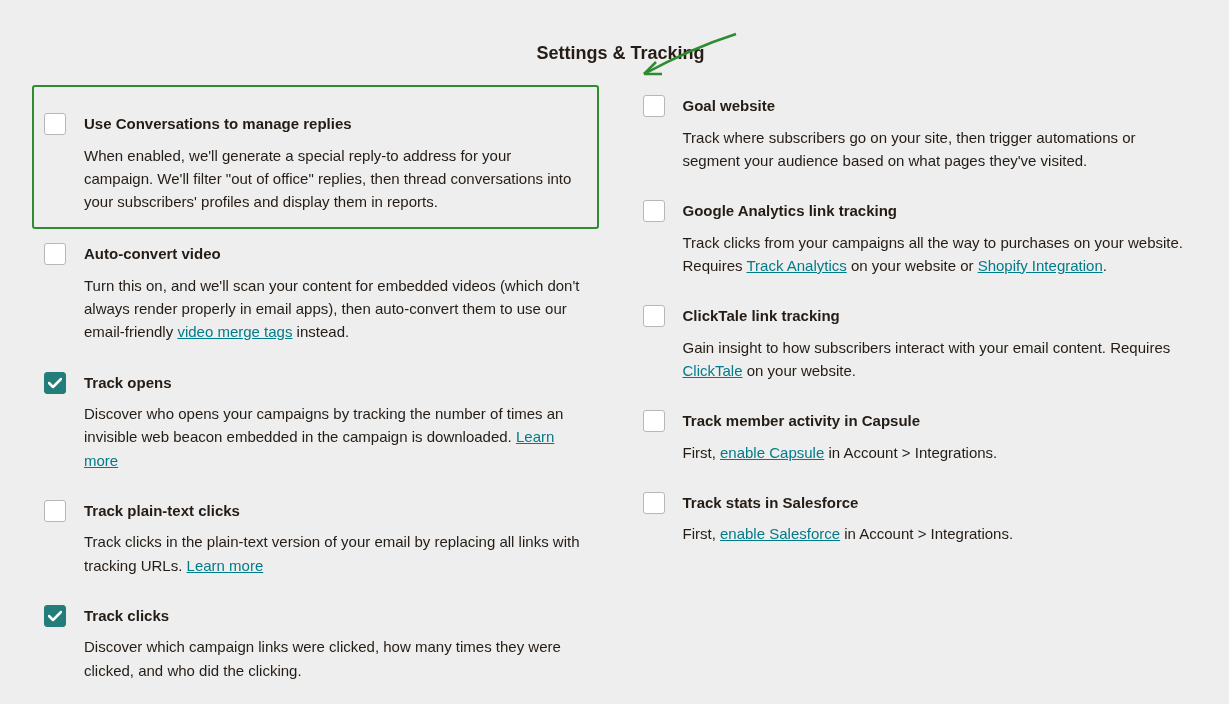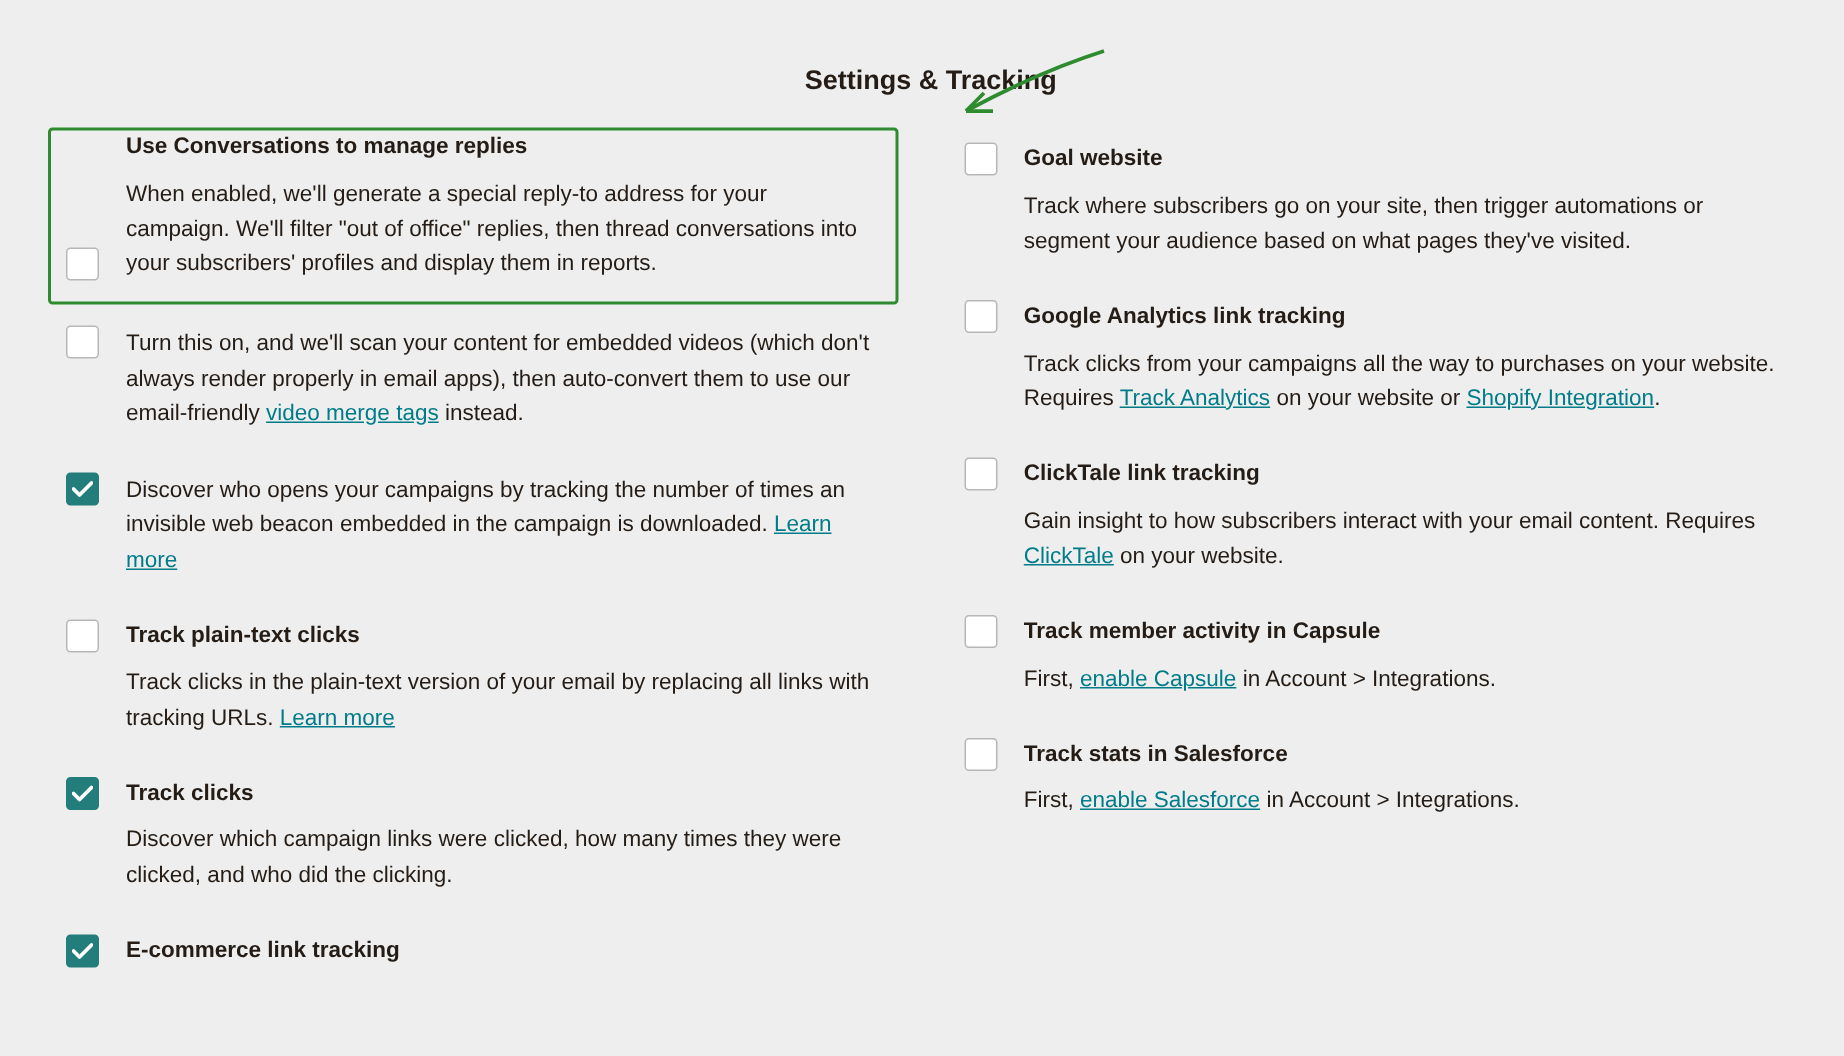--- a/index.html
+++ b/index.html
@@ -30,22 +30,21 @@
     }
     .setting {
       display: flex;
       align-items: flex-start;
       padding: 10px 12px 14px 12px;
       margin-bottom: 4px;
     }
     .setting.highlighted {
       border: 2px solid #2f8b2f;
       border-radius: 3px;
-      padding: 0 12px 14px 10px;
-      align-items: flex-end;
+      padding: 26px 12px 14px 10px;
     }
     .cb {
       width: 22px;
       height: 22px;
       border: 1px solid #b7b7b7;
       border-radius: 3px;
       background: #fff;
       flex: 0 0 22px;
       margin-right: 18px;
       margin-top: 0px;
@@ -102,30 +101,32 @@
           <div class="setting highlighted">
             <div class="cb"></div>
             <div class="setting-body">
               <span class="setting-label">Use Conversations to manage replies</span>
               <div class="setting-desc"><span>When enabled, we'll generate a special reply-to address for your campaign. We'll filter "out of office" replies, then thread conversations into your subscribers' profiles and display them in reports.</span></div>
             </div>
           </div>
           <div class="setting">
             <div class="cb"></div>
             <div class="setting-body">
+              <span class="setting-label">Auto-convert video</span>
               <div class="setting-desc"><span>Turn this on, and we'll scan your content for embedded videos (which don't always render properly in email apps), then auto-convert them to use our email-friendly </span><a href="#">video merge tags</a><span> instead.</span></div>
             </div>
           </div>
           <div class="setting">
             <div class="cb checked">
               <svg viewBox="0 0 14 12">
                 <path d="M1 6 L5 10 L13 2" stroke="#fff" stroke-width="2.5" fill="none" stroke-linecap="round" stroke-linejoin="round"></path>
               </svg>
             </div>
             <div class="setting-body">
+              <span class="setting-label">Track opens</span>
               <div class="setting-desc"><span>Discover who opens your campaigns by tracking the number of times an invisible web beacon embedded in the campaign is downloaded. </span><a href="#">Learn more</a></div>
             </div>
           </div>
           <div class="setting">
             <div class="cb"></div>
             <div class="setting-body">
               <span class="setting-label">Track plain-text clicks</span>
               <div class="setting-desc"><span>Track clicks in the plain-text version of your email by replacing all links with tracking URLs. </span><a href="#">Learn more</a></div>
             </div>
           </div>

